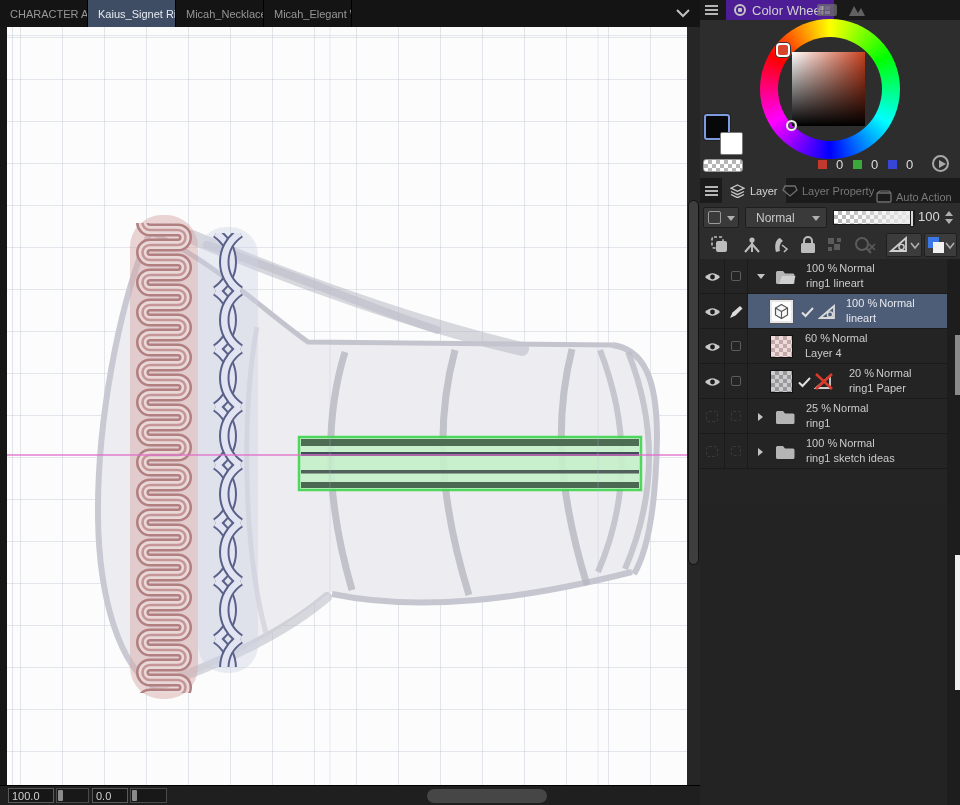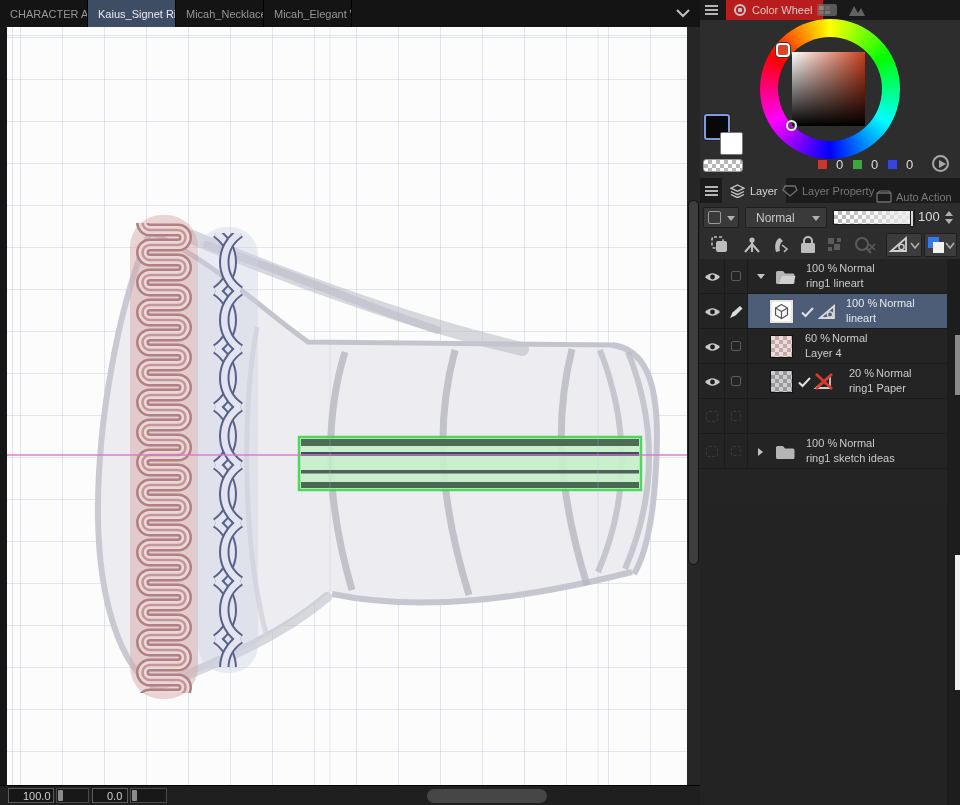--- a/index.html
+++ b/index.html
@@ -18,34 +18,34 @@
      repeating-linear-gradient(to right, rgba(185,192,205,.38) 0 1px, transparent 1px 42px),
      repeating-linear-gradient(to bottom, rgba(185,192,205,.38) 0 1px, transparent 1px 42px),
      #fcfcfc;
      background-position:13px 10px,13px 10px,0 0;}
   #canvas svg{position:absolute;left:0;top:0;}
   #vscroll{position:absolute;left:687px;top:0;width:13px;height:758px;background:#262626;}
   #vscroll .thumb{position:absolute;left:1px;top:173px;width:11px;height:365px;background:#3e3e3e;border-radius:6px;}
 
   
   #statusbar{position:absolute;left:0;top:785px;width:700px;height:20px;background:#1f1f1f;border-top:1px solid #000;font-size:11px;color:#cfcfcf;}
-  .sfield{position:absolute;top:2px;height:15px;border:1px solid #5a5a5a;background:#161616;padding:1px 14px;line-height:12px;}
+  .sfield{position:absolute;top:2px;height:15px;border:1px solid #5a5a5a;background:#161616;padding:1px 3px;line-height:12px;}
   .sslider{position:absolute;top:2px;height:15px;border:1px solid #4a4a4a;background:#181818;}
   .sslider .handle{position:absolute;left:1px;top:1px;width:5px;height:11px;background:#8a8a8a;border-radius:1px;}
   #hscroll-thumb{position:absolute;left:427px;top:3px;width:120px;height:14px;background:#464646;border-radius:7px;}
 
   
   #rpanel{position:absolute;left:700px;top:0;width:260px;height:805px;background:#2d2d2d;}
   .paneltabs{position:absolute;left:0;width:260px;background:#191919;}
   .hamb{position:absolute;width:13px;height:10px;border-top:2px solid #b5b5b5;border-bottom:2px solid #b5b5b5;}
   .hamb:before{content:"";position:absolute;left:0;top:2px;width:13px;height:2px;background:#b5b5b5;}
 
   
   #colortabs{top:0;height:20px;}
-  #colorwheel-tab{position:absolute;left:26px;top:0;height:20px;background:#b91c1c;display:flex;align-items:center;padding:0 10px 0 8px;font-size:11px;color:#cfcfcf;text-align:right;}
+  #colorwheel-tab{position:absolute;left:26px;top:0;height:20px;background:#4c1d95;display:flex;align-items:center;padding:0 10px 0 8px;font-size:13px;color:#cfcfcf;text-align:right;}
   .ringicon{width:12px;height:12px;border:2px solid #c4c4c4;border-radius:50%;margin-right:6px;position:relative;}
   .ringicon:before{content:"";position:absolute;left:2px;top:2px;width:4px;height:4px;background:#c4c4c4;border-radius:1px;}
   .icontab{position:absolute;top:2px;width:24px;height:16px;opacity:.75;}
   #colorwheel-area{position:absolute;left:0;top:20px;width:260px;height:158px;background:#2d2d2d;}
   #hue-ring{position:absolute;left:60px;top:19px;width:140px;height:140px;border-radius:50%;
     background:conic-gradient(from 300deg,#f00,#ff0 60deg,#0f0 120deg,#0ff 180deg,#00f 240deg,#f0f 300deg,#f00 360deg);}
   #hue-hole{position:absolute;left:78px;top:37px;width:104px;height:104px;border-radius:50%;background:#2d2d2d;}
   #sv-square{position:absolute;left:92px;top:52px;width:73px;height:74px;
     background:linear-gradient(to top,#000,rgba(0,0,0,0)),linear-gradient(to right,#fff,#c8401e);}
   #hue-marker{position:absolute;left:76px;top:43px;width:14px;height:14px;border:2px solid #fff;border-radius:4px;background:#d8442c;box-shadow:0 0 0 1px #333;}
@@ -460,35 +460,45 @@
         </div>
       </div>
 
       <div class="lrow" style="top:140px;">
         <div class="eyecell">
             <span class="eyeghost"></span>
           </div>
         <div class="chkcell">
             <span class="chkbox ghost"></span>
           </div>
-      </div>
-
-      <div class="lrow" style="top:175px;">
-        <div class="eyecell">
-            <span class="eyeghost"></span>
-          </div>
-        <div class="chkcell">
-            <span class="chkbox ghost"></span>
-          </div>
         <div class="lcontent">
           <span class="chev-r" style="left:10px;top:14px;"></span>
           <svg width="21" height="16" style="position:absolute;left:27px;top:10px;">
               <path d="M1,3.5 a1.5,1.5 0 0 1 1.5,-1.5 h5.5 l2,2.5 h8 a1.5,1.5 0 0 1 1.5,1.5 v7.5 a1.5,1.5 0 0 1 -1.5,1.5 h-15.5 a1.5,1.5 0 0 1 -1.5,-1.5 Z" fill="#b5b5b5"></path>
             </svg>
           <div class="ltext" style="left:58px;">
+            <div><span>25 %</span><span class="mode">Normal</span></div>
+            <div>ring1</div>
+          </div>
+        </div>
+      </div>
+
+      <div class="lrow" style="top:175px;">
+        <div class="eyecell">
+            <span class="eyeghost"></span>
+          </div>
+        <div class="chkcell">
+            <span class="chkbox ghost"></span>
+          </div>
+        <div class="lcontent">
+          <span class="chev-r" style="left:10px;top:14px;"></span>
+          <svg width="21" height="16" style="position:absolute;left:27px;top:10px;">
+              <path d="M1,3.5 a1.5,1.5 0 0 1 1.5,-1.5 h5.5 l2,2.5 h8 a1.5,1.5 0 0 1 1.5,1.5 v7.5 a1.5,1.5 0 0 1 -1.5,1.5 h-15.5 a1.5,1.5 0 0 1 -1.5,-1.5 Z" fill="#b5b5b5"></path>
+            </svg>
+          <div class="ltext" style="left:58px;">
             <div><span>100 %</span><span class="mode">Normal</span></div>
             <div>ring1 sketch ideas</div>
           </div>
         </div>
       </div>
 
     </div>
     <div id="empty-below"></div>
   </div>
 

